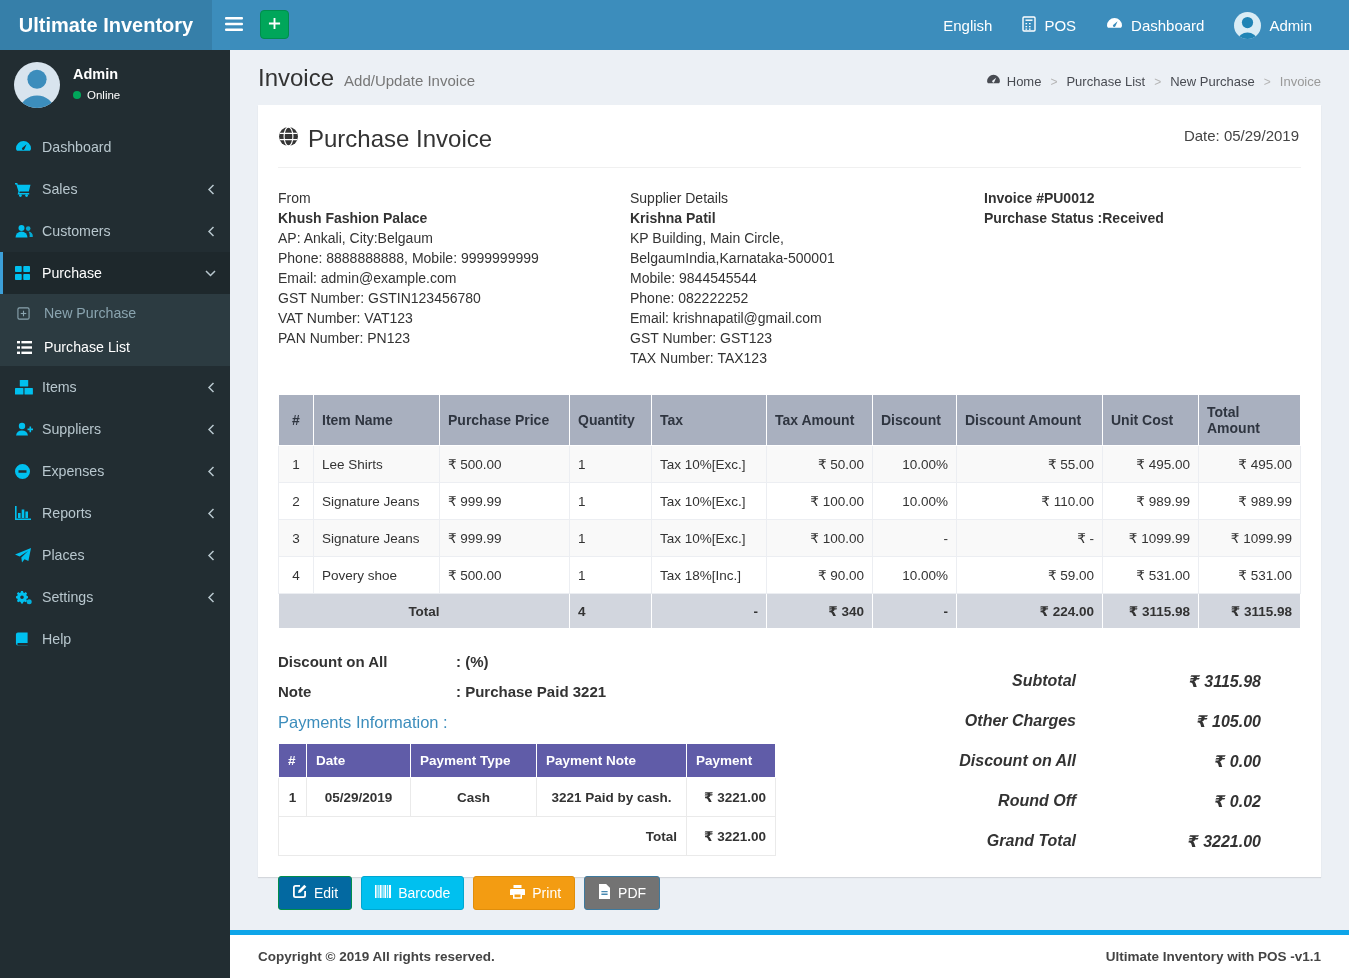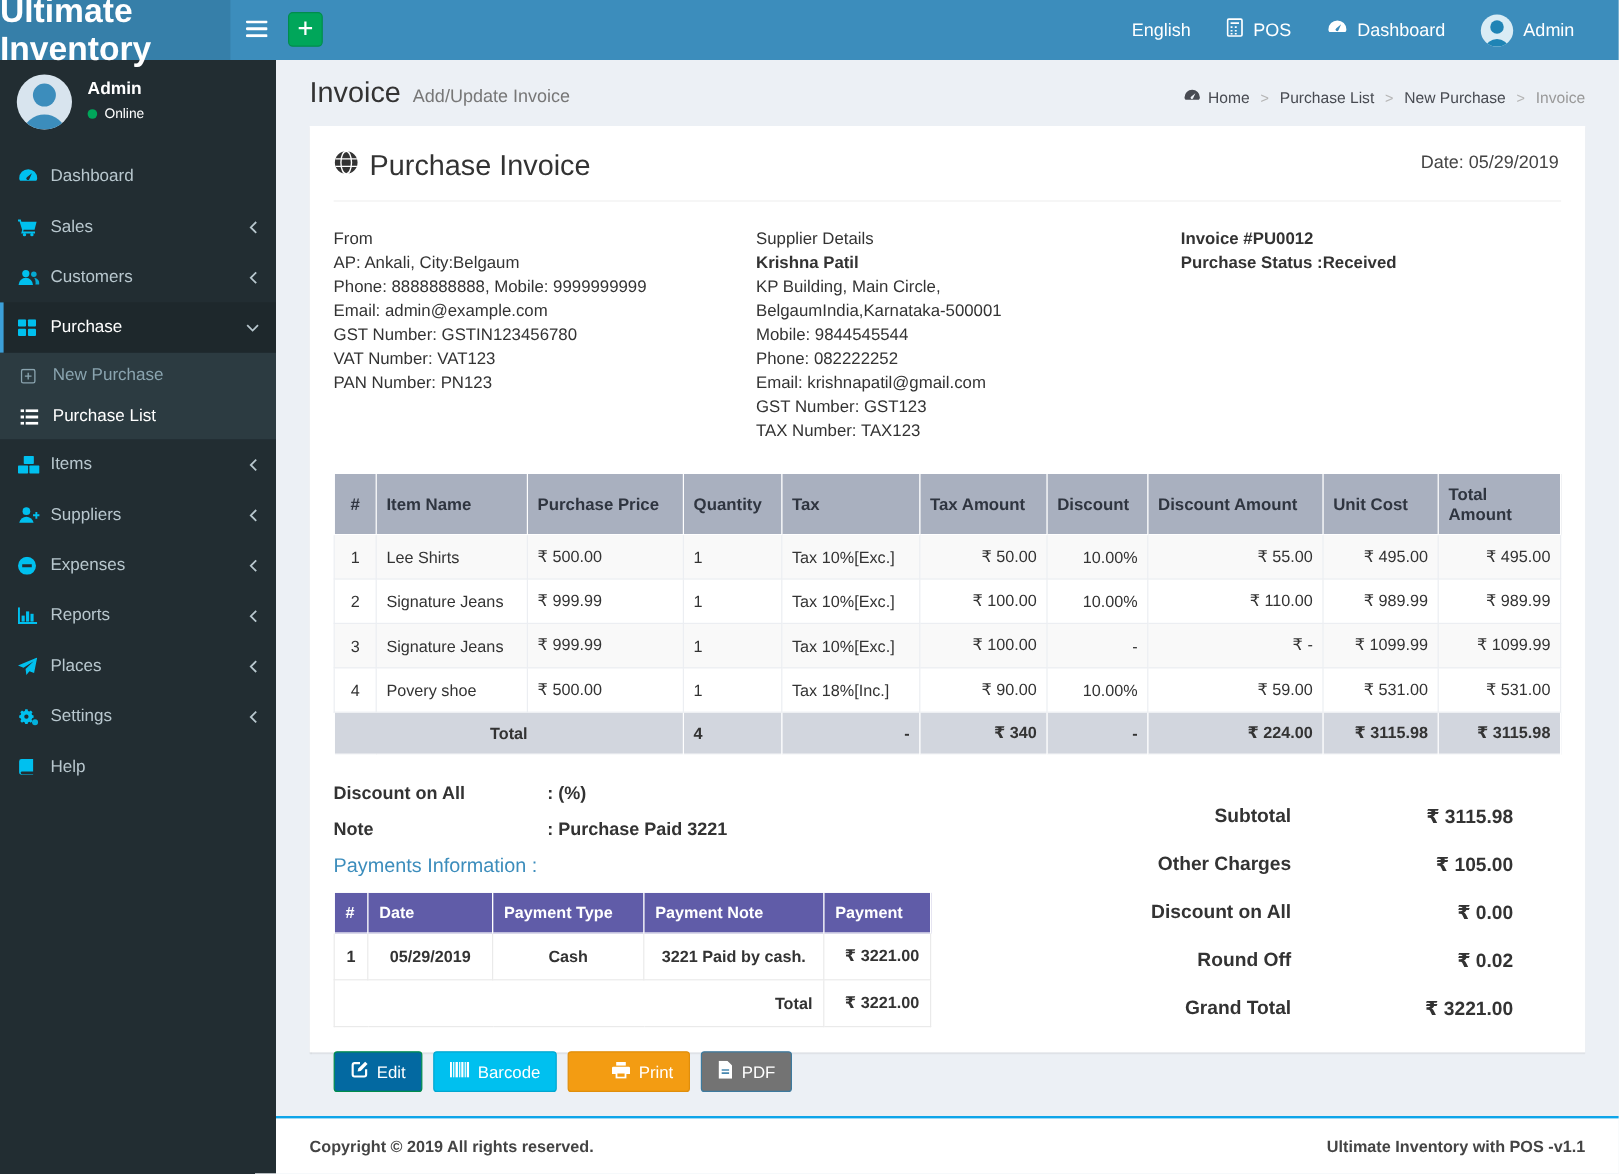--- a/index.html
+++ b/index.html
@@ -3,21 +3,21 @@
 <meta charset="utf-8">
 <style>
   * { box-sizing: border-box; margin: 0; padding: 0; }
   html,body { width:1349px; height:978px; }
   body {
     font-family: "Liberation Sans", "DejaVu Sans", sans-serif;
     background:#ecf0f5; position:relative; overflow:hidden; color:#333;
   }
   
   .navbar { position:absolute; top:0; left:0; right:0; height:50px; background:#3c8dbc; display:flex; z-index:20; }
-  .brand { width:192px; height:50px; background:#367fa9; color:#fff; font-size:28px; font-weight:bold; display:flex; align-items:center; justify-content:center; cursor:pointer; }
+  .brand { width:212px; height:50px; background:#367fa9; color:#fff; font-size:20px; font-weight:bold; display:flex; align-items:center; justify-content:center; cursor:pointer; }
   .hamburger { width:44px; height:50px; background:transparent; border:none; color:#fff; display:flex; align-items:center; justify-content:center; cursor:pointer; }
   .add-btn { width:29px; height:29px; margin:10px 0 0 4px; background:#00a65a; border:1px solid #008d4c; border-radius:4px; color:#fff; display:flex; align-items:center; justify-content:center; cursor:pointer; }
   .nav-right { margin-left:auto; display:flex; align-items:stretch; padding-right:22px; }
   .nav-link { color:#fff; font-size:15px; display:flex; align-items:center; gap:8px; padding:0 15px; cursor:pointer; text-decoration:none; }
   .nav-avatar { width:27px; height:27px; border-radius:50%; background:#d9ecf5; overflow:hidden; position:relative; flex:0 0 27px; }
   
   .sidebar { position:absolute; top:50px; left:0; bottom:0; width:230px; background:#222d32; z-index:10; }
   .user-panel { display:flex; gap:13px; padding:12px 14px 14px; align-items:flex-start; }
   .user-avatar { width:46px; height:46px; border-radius:50%; background:#d8e4ee; overflow:hidden; position:relative; flex:0 0 46px; }
   .user-meta { padding-top:4px; }
@@ -68,26 +68,26 @@
   table.pay { width:498px; border-collapse:collapse; font-size:13.5px; }
   table.pay th { background:#605ca8; color:#fff; font-weight:bold; text-align:left; padding:9px 9px; border:1px solid #fff; }
   table.pay td { padding:11px 9px; border:1px solid #eaeaea; font-weight:bold; text-align:center; }
   table.pay td.right, table.pay th.right { text-align:right; }
   .actions { display:flex; gap:9px; margin-top:20px; }
   .btn { display:inline-flex; align-items:center; gap:7px; padding:7px 13px; border-radius:3px; color:#fff; font-size:14px; border:1px solid transparent; cursor:pointer; }
   .btn-edit { background:#0369a1; border-color:#008d4c; }
   .btn-barcode { background:#00c0ef; border-color:#00a7d0; }
   .btn-print { background:#f39c12; border-color:#e08e0b;padding-left:36px; }
   .btn-pdf { background:#737373; border-color:#3d7a9e; }
-  .summary-col { margin-left:auto; width:470px; padding:8px 40px 0 0; }
+  .summary-col { margin-left:auto; width:470px; padding:8px 40px 0 0;font-style:italic; }
   .summary-row { display:flex; align-items:center; justify-content:flex-end; height:40px; font-size:16px; font-weight:bold; color:#333; }
   .summary-label { flex:1; text-align:right; }
   .summary-value { width:185px; text-align:right; }
   
-  .footer { position:absolute; left:230px; right:0; bottom:0; height:48px; background:#fff; border-top:2px solid #0ea5e9; display:flex; align-items:center; justify-content:space-between; padding:0 28px; font-size:13.5px; font-weight:bold; color:#444; }
+  .footer { position:absolute; left:230px; right:0; bottom:0; height:48px; background:#fff; border-top:5px solid #0ea5e9; display:flex; align-items:center; justify-content:space-between; padding:0 28px; font-size:13.5px; font-weight:bold; color:#444; }
   svg { flex-shrink:0; }
 </style>
 </head>
 <body>
 
 <header class="navbar">
   <div class="brand">Ultimate Inventory</div>
   <button class="hamburger">
     <span>
       <svg width="18" height="14" viewBox="0 0 18 14" fill="currentColor">
@@ -364,20 +364,21 @@
             <path d="M1.5 7h17M1.5 13h17" stroke="#fff" stroke-width="1.1" fill="none"></path>
             <ellipse cx="10" cy="10" rx="4.2" ry="9" stroke="#fff" stroke-width="1.1" fill="none"></ellipse>
           </svg>
       </span>
       <span>Purchase Invoice</span>
     </div>
 
     <div class="info-row">
       <div class="info-col1">
         <div>From</div>
+        <div class="b">Khush Fashion Palace</div>
         <div>AP: Ankali, City:Belgaum</div>
         <div>Phone: 8888888888, Mobile: 9999999999</div>
         <div>Email: admin@example.com</div>
         <div>GST Number: GSTIN123456780</div>
         <div>VAT Number: VAT123</div>
         <div>PAN Number: PN123</div>
       </div>
       <div class="info-col2">
         <div>Supplier Details</div>
         <div class="b">Krishna Patil</div>

